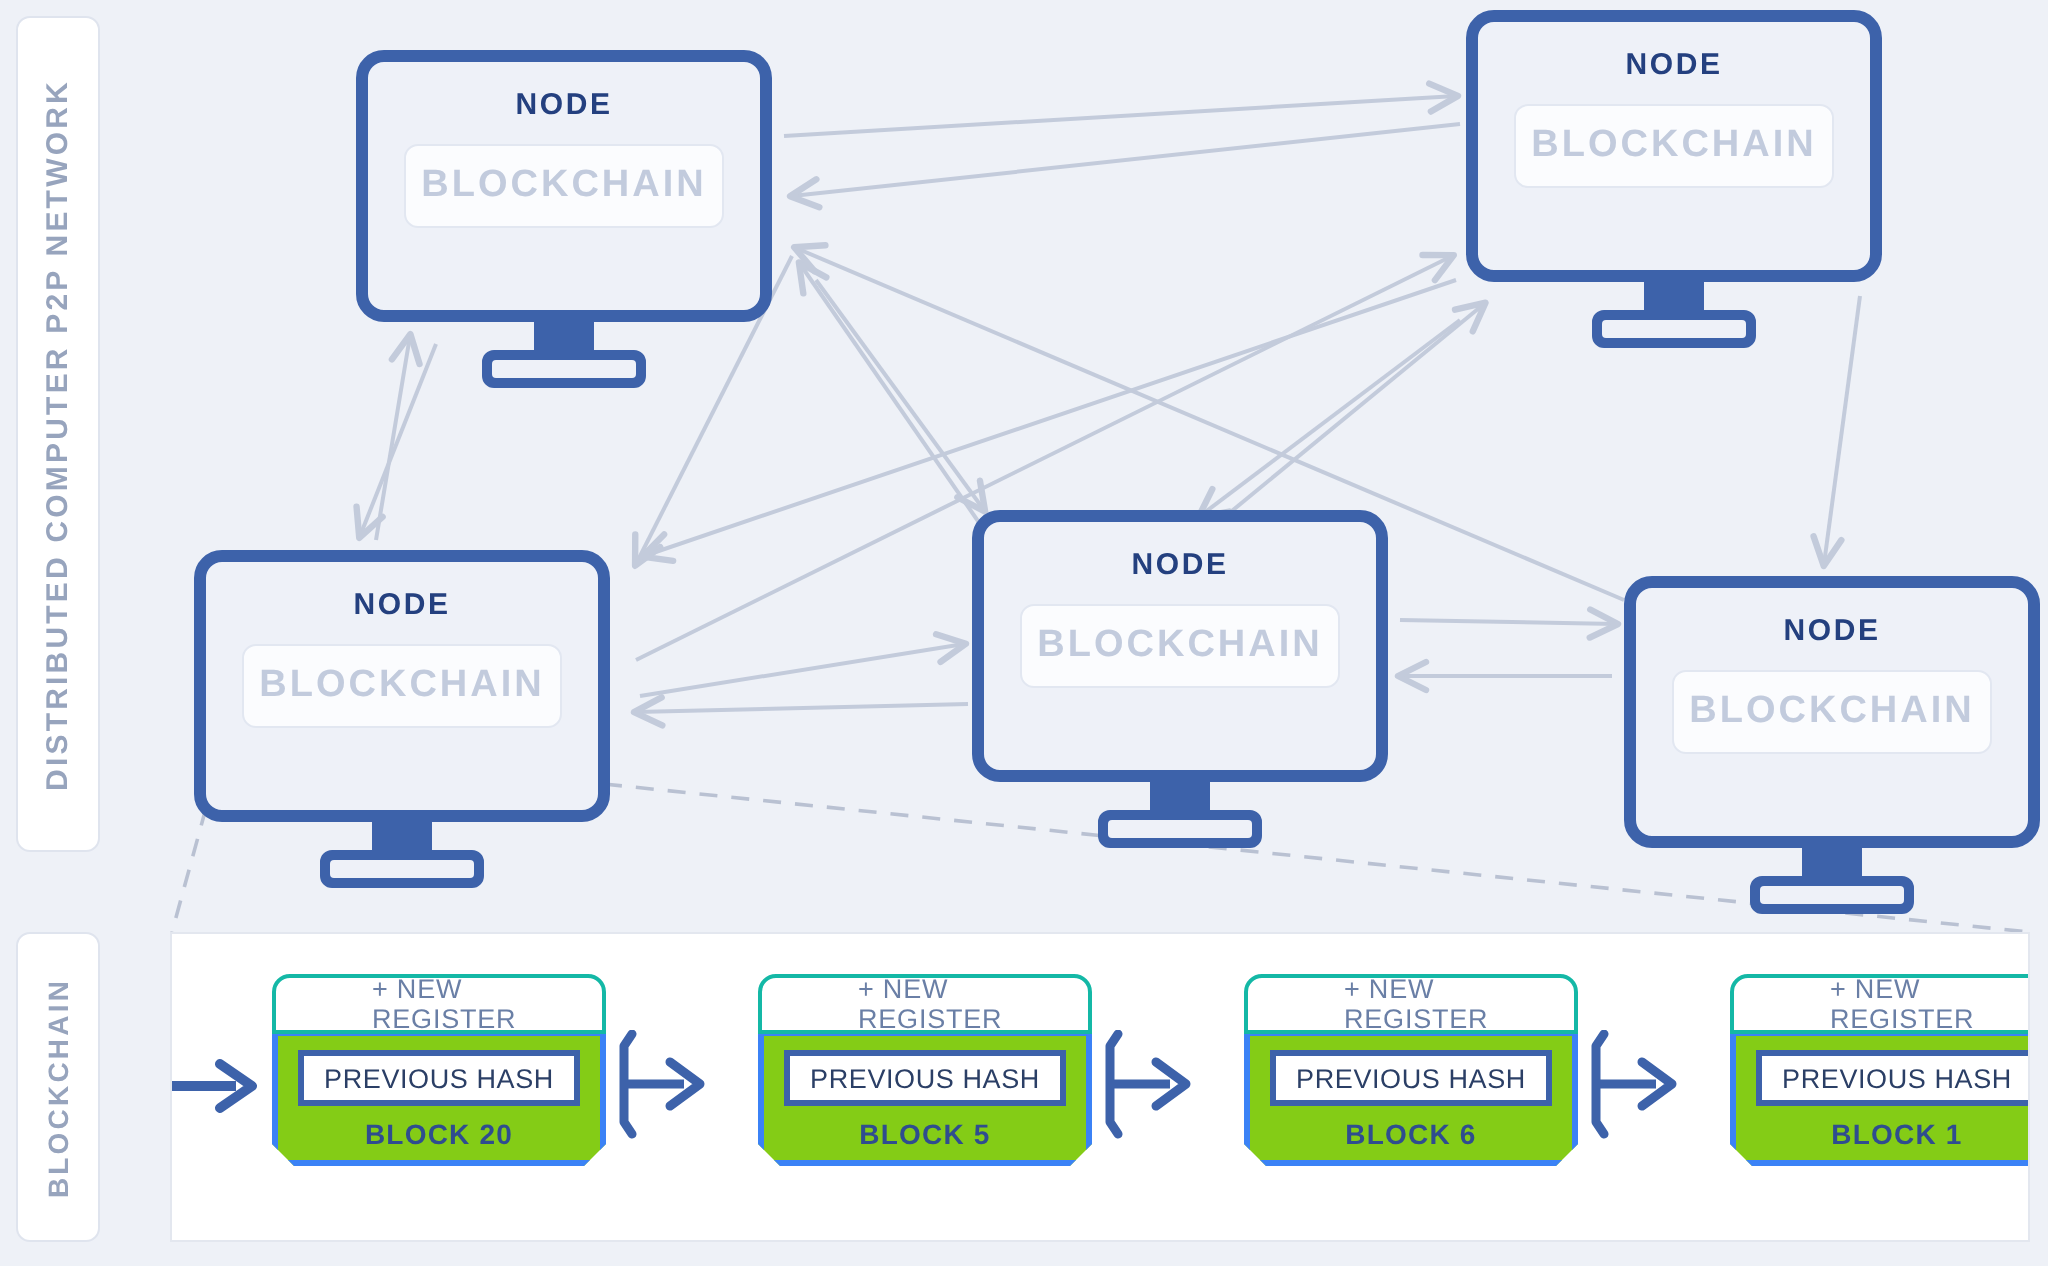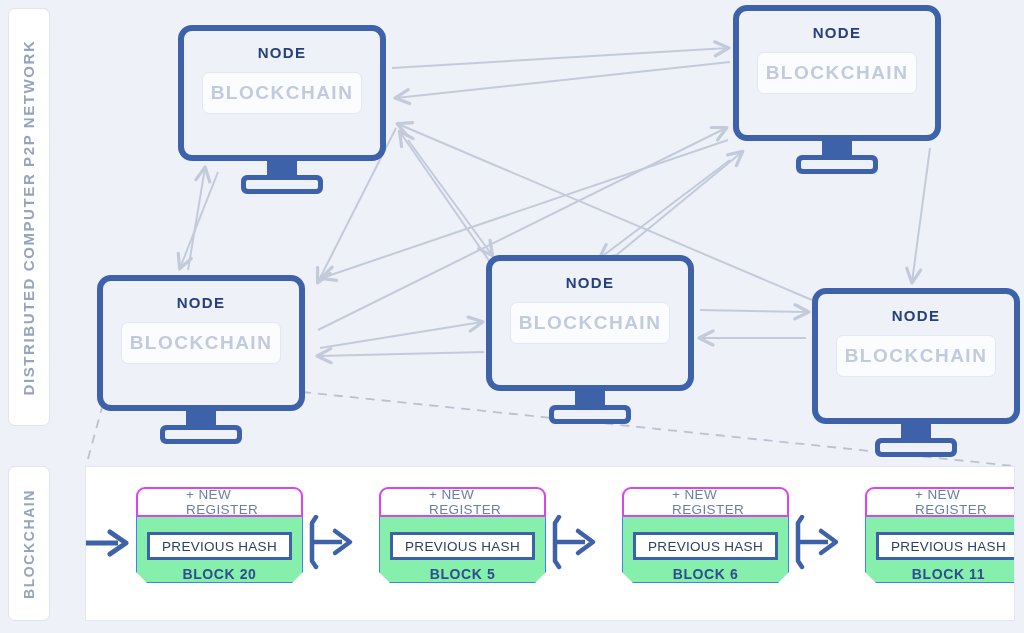--- a/index.html
+++ b/index.html
@@ -94,39 +94,39 @@
     box-sizing:border-box;
     overflow:hidden;
   }
   #chain-inner{position:absolute;left:0;top:0;width:930px;height:155px;}
 
   .block{position:absolute;top:20px;width:167px;}
   .block .newreg{
     box-sizing:border-box;
     height:30px;
     background:#ffffff;
-    border:2px solid #d946ef;
+    border:2px solid #14b8a6;
     border-radius:9px 9px 0 0;
     display:flex;align-items:center;justify-content:center;
     color:#6a7fa6;
     font-size:13.5px;
     letter-spacing:.4px;
     position:relative;
     z-index:2;
     padding-left:48px;
   }
   .block .body{
     position:relative;
     margin-top:-2px;
     height:68px;
-    background:#86efac;
-    border:1px solid #3b82f6;
+    background:#84cc16;
+    border:3px solid #3b82f6;
     box-sizing:border-box;
     clip-path:polygon(0 0,100% 0,100% calc(100% - 11px),calc(100% - 11px) 100%,11px 100%,0 calc(100% - 11px));
-    display:flex;flex-direction:column;align-items:center;justify-content:flex-end;
+    display:flex;flex-direction:column;align-items:center;
   }
   .block .hash{
     box-sizing:border-box;
     width:calc(100% - 20px);
     height:28px;
     margin-top:7px;
     background:#ffffff;
     border:3px solid #3d62aa;
     display:flex;align-items:center;justify-content:center;
     color:#2b3f66;
@@ -305,20 +305,20 @@
       <svg class="chain-arrow" viewBox="0 0 56 56" style="left:708px;">
         <path d="M8,2 L4,8 L4,46 L8,52" stroke="#3d62aa" stroke-width="4.5" fill="none" stroke-linecap="round" stroke-linejoin="round"></path>
         <path d="M4,27 H34" stroke="#3d62aa" stroke-width="4.5" fill="none"></path>
         <path d="M27,16 L42,27 L27,38" stroke="#3d62aa" stroke-width="4.5" fill="none" stroke-linecap="round" stroke-linejoin="round"></path>
       </svg>
 
       <div class="block" style="left:779px;">
         <div class="newreg">+ NEW REGISTER</div>
         <div class="body">
           <div class="hash">PREVIOUS HASH</div>
-          <div class="blabel">BLOCK 11</div>
+          <div class="blabel">BLOCK 1</div>
         </div>
       </div>
 
     </div>
   </div>
 
 </div>
 
 </body></html>

